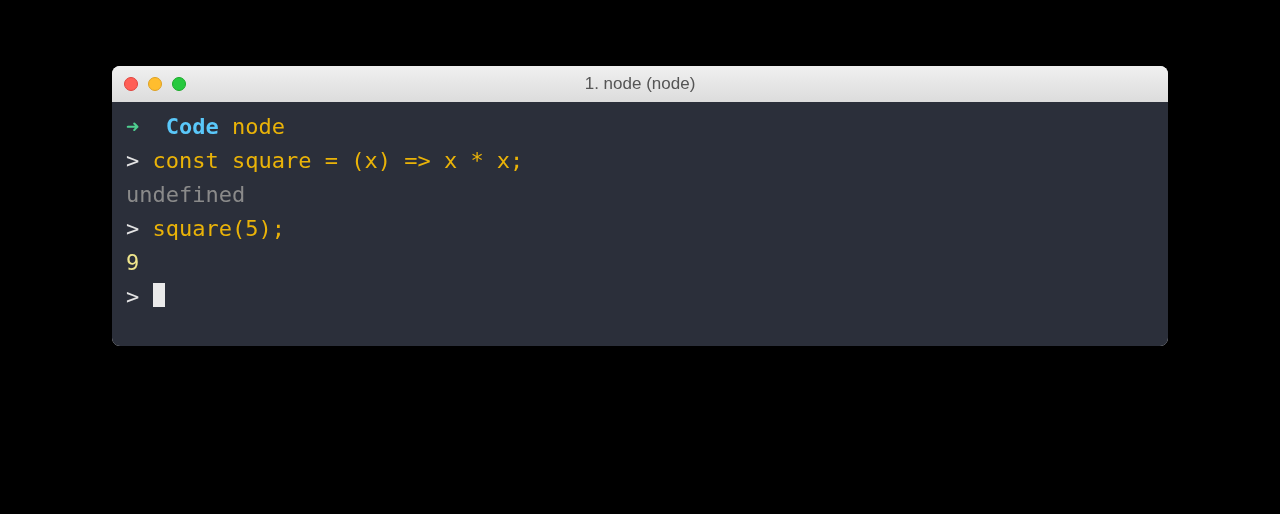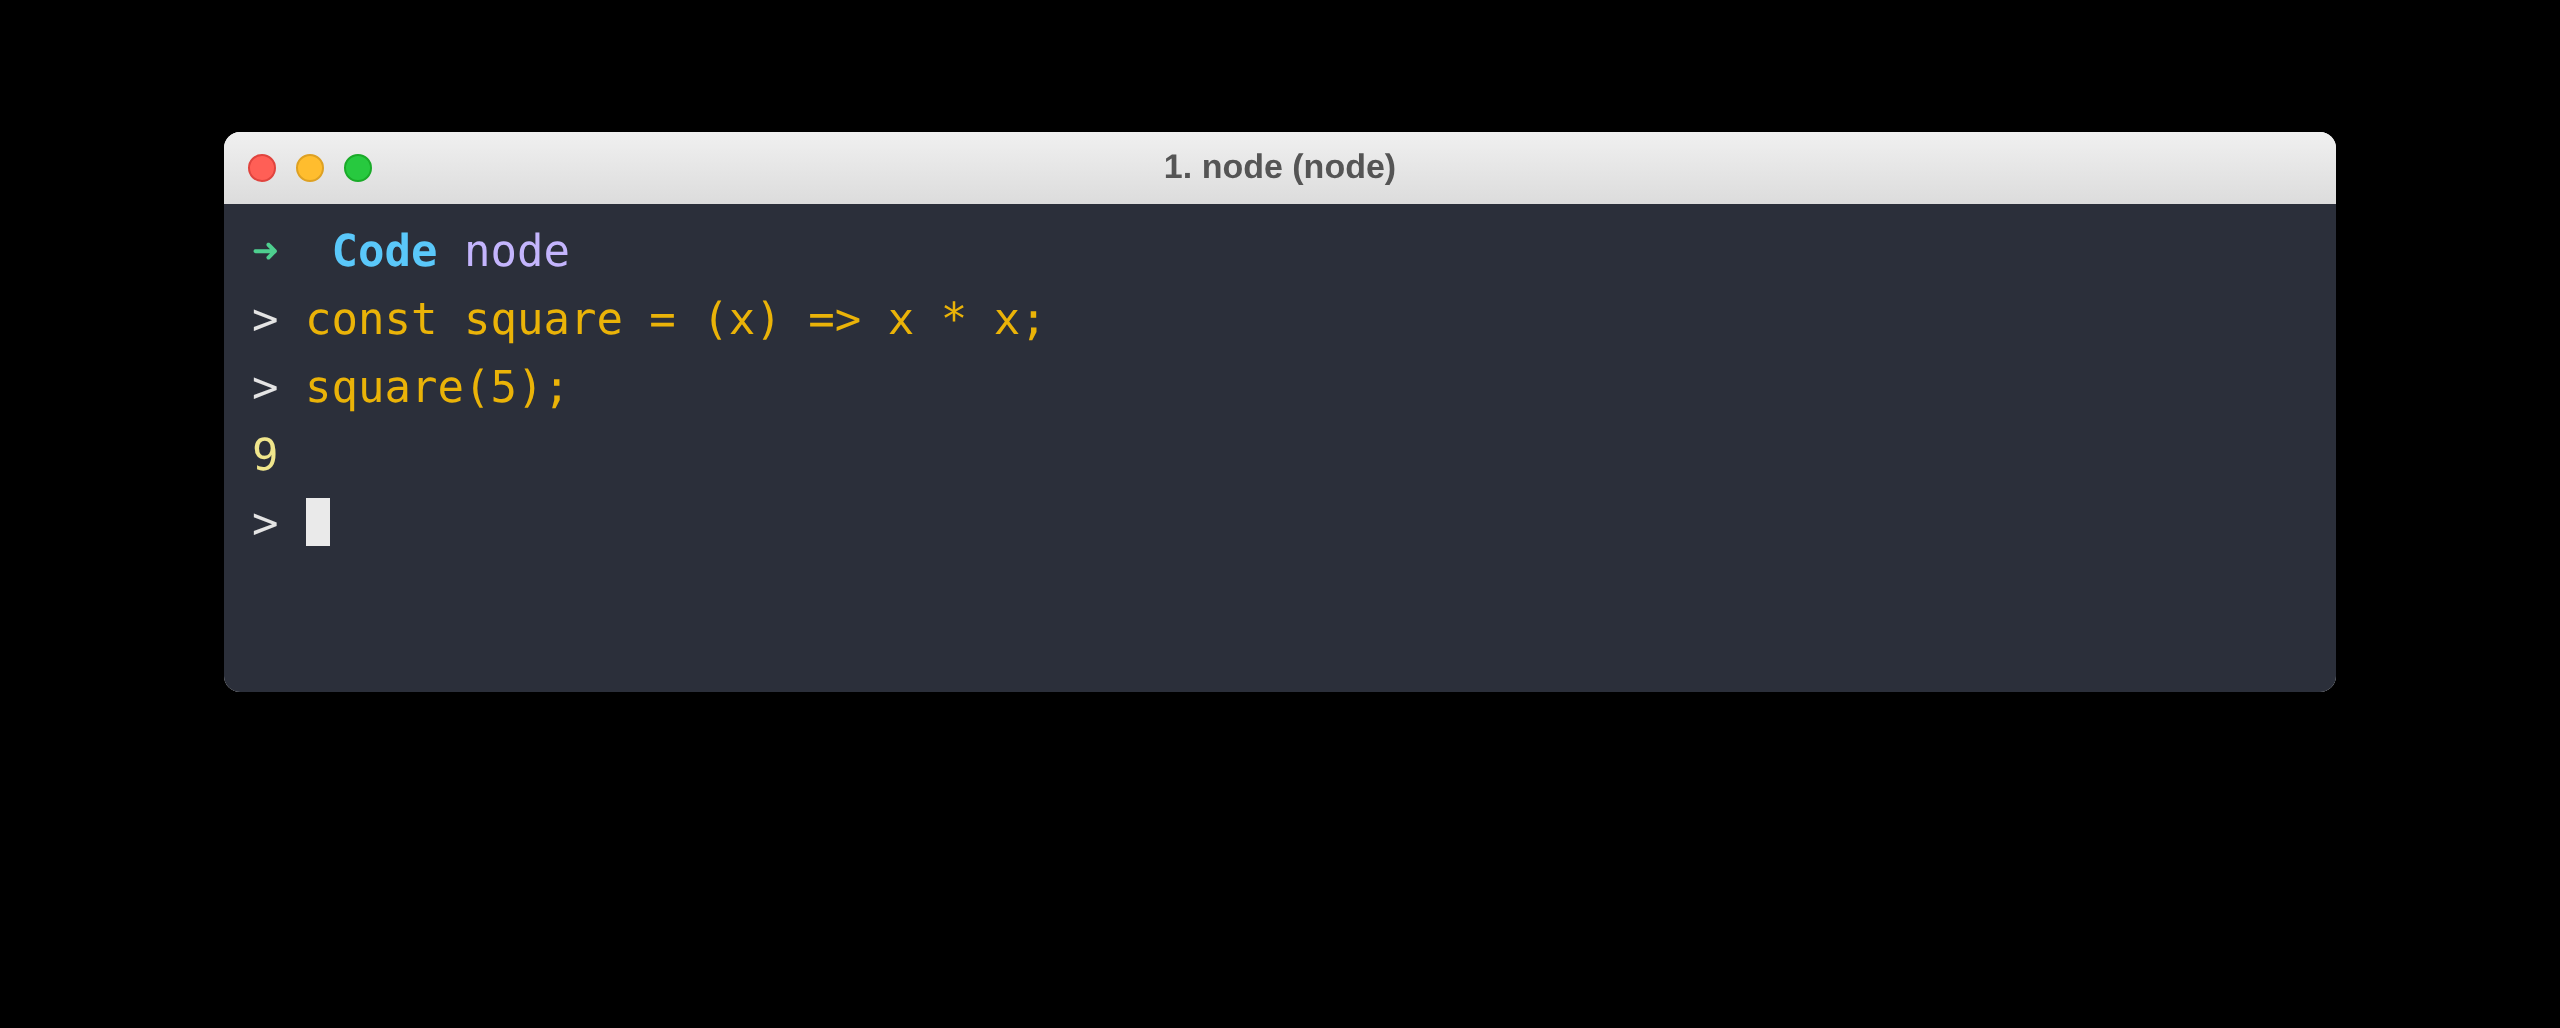--- a/index.html
+++ b/index.html
@@ -63,21 +63,21 @@
       border: 0.5px solid #1aab29;
     }
     
     .window-title {
       position: absolute;
       left: 50%;
       transform: translateX(-50%);
       color: #555555;
       font-family: -apple-system, BlinkMacSystemFont, "Helvetica Neue", sans-serif;
       font-size: 17px;
-      font-weight: 700;
+      font-weight: 400;
     }
     
     .terminal-body {
       background: #2b2f3a;
       padding: 8px 14px 24px 14px;
       min-height: 244px;
       font-size: 22px;
       line-height: 1.55;
     }
     
@@ -90,21 +90,21 @@
       font-weight: bold;
     }
     
     .cwd {
       color: #5ac8fa;
       font-weight: bold;
       text-align: right;
     }
     
     .shell-cmd {
-      color: #c4b5fd;
+      color: #eab308;
     }
     
     .repl-prompt {
       color: #e4e4e4;
     }
     
     .repl-input {
       color: #eab308;
     }
     
@@ -137,20 +137,21 @@
       <div class="traffic-light tl-maximize"></div>
     </div>
     <div class="window-title">1. node (node)</div>
   </div>
 
   <div class="terminal-body">
     <div class="line"><span class="prompt-arrow">➜</span><span>  </span><span class="cwd">Code</span><span> </span><span class="shell-cmd">node</span></div>
 
     <div class="line"><span class="repl-prompt">&gt;</span><span> </span><span class="repl-input">const square = (x) =&gt; x * x;</span></div>
 
+    <div class="line"><span class="undefined-output">undefined</span></div>
 
     <div class="line"><span class="repl-prompt">&gt;</span><span> </span><span class="repl-input">square(5);</span></div>
 
     <div class="line"><span class="number-output">9</span></div>
 
     <div class="line"><span class="repl-prompt">&gt;</span><span> </span><span class="cursor-block"></span></div>
   </div>
 </div>
 
 </body></html>

